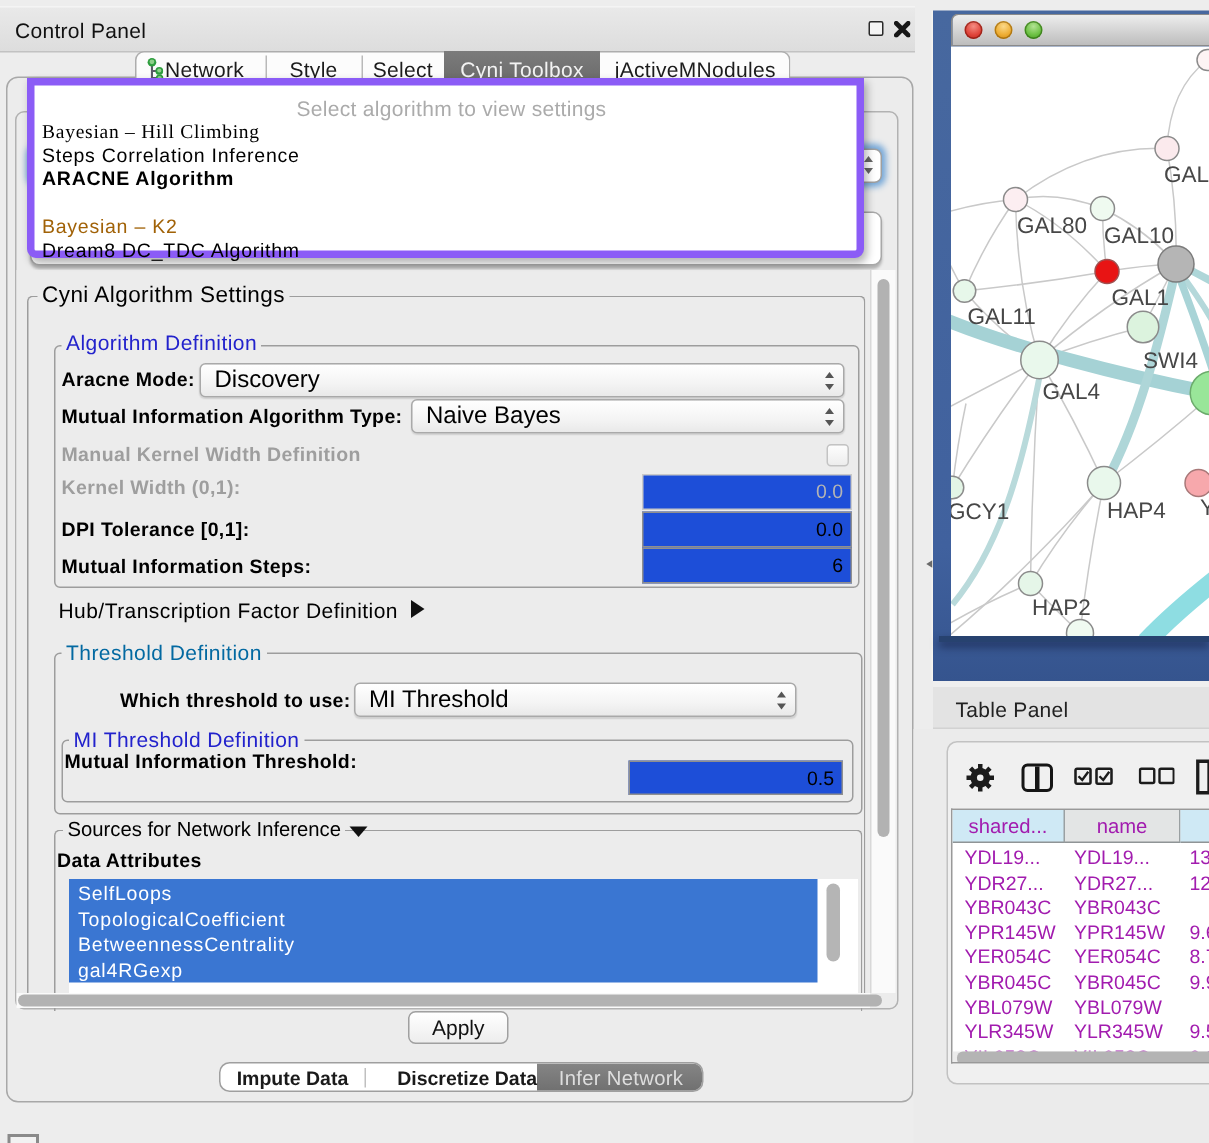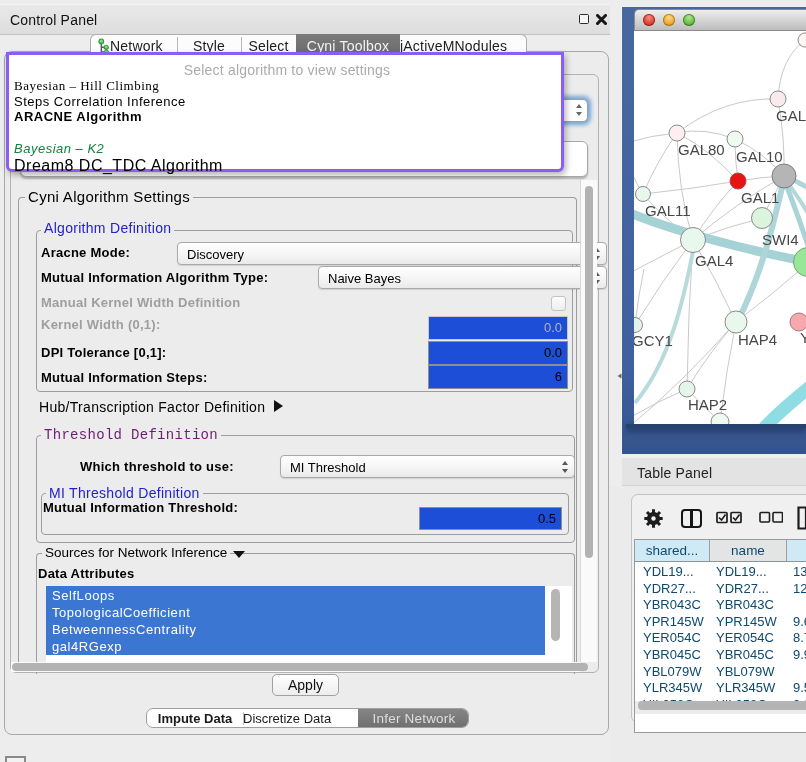--- a/index.html
+++ b/index.html
@@ -4,21 +4,21 @@
 <style>
   html,body{margin:0;padding:0;}
   body{width:806px;height:762px;position:relative;overflow:hidden;
        background:#ededed;font-family:"Liberation Sans",sans-serif;}
   .abs{position:absolute;}
   .gb{position:absolute;border:1px solid #9d9d9d;border-radius:4px;}
   .gbl{position:absolute;background:#ececec;padding:0 3px;font-size:14px;line-height:14px;letter-spacing:0.3px;white-space:nowrap;}
   .lbl{position:absolute;font-size:14px;letter-spacing:0.3px;white-space:nowrap;color:#000;}
   .blbl{position:absolute;font-size:13px;letter-spacing:0.25px;font-weight:bold;white-space:nowrap;color:#000;}
   .combo{position:absolute;background:linear-gradient(#ffffff,#f4f4f4 60%,#e9e9e9);border:1px solid #a9a9a9;border-radius:4px;
-         font-size:13px;color:#000;box-shadow:0 1px 1px rgba(0,0,0,0.12);margin-left:44px;}
+         font-size:16px;color:#000;box-shadow:0 1px 1px rgba(0,0,0,0.12);}
   .combo .tx{position:absolute;left:9px;top:50%;transform:translateY(-50%);white-space:nowrap;}
   .arr{position:absolute;right:5px;top:50%;transform:translateY(-50%);width:8px;height:14px;}
   .inp{position:absolute;background:#1d4ed8;font-size:13px;text-align:right;color:#000;
        border:1px solid #8f8f8f;box-sizing:border-box;padding-right:5px;}
   .inp.dis{border:1px solid #c9c9c9;color:#b4b4b4;}
 </style>
 </head>
 <body>
 
 <div class="abs" style="left:4px;top:51px;width:605px;height:684px;border:1px solid #a8a8a8;border-radius:8px;background:#ececec;box-sizing:border-box;"></div>
@@ -40,21 +40,21 @@
   <circle cx="5.3" cy="4.2" r="1.6" fill="#8fd08a"></circle>
   <circle cx="10.2" cy="10.3" r="2.6" fill="#2f9e3f"></circle>
   <circle cx="10.2" cy="10" r="1.4" fill="#8fd08a"></circle>
   <circle cx="10.4" cy="15.3" r="2.6" fill="#2f9e3f"></circle>
   <circle cx="10.4" cy="15" r="1.4" fill="#8fd08a"></circle>
 </svg>
 <div class="abs" style="left:110px;top:38px;font-size:14px;letter-spacing:0.2px;color:#1c1c1c;">Network</div>
 <div class="abs" style="left:177px;top:38px;width:64px;text-align:center;font-size:14px;letter-spacing:0.2px;color:#1c1c1c;">Style</div>
 <div class="abs" style="left:241px;top:38px;width:55px;text-align:center;font-size:14px;letter-spacing:0.2px;color:#1c1c1c;">Select</div>
 <div class="abs" style="left:296px;top:38px;width:104px;text-align:center;font-size:14px;letter-spacing:0.2px;color:#f3f3f3;">Cyni Toolbox</div>
-<div class="abs" style="left:400px;top:38px;width:127px;text-align:left;font-size:14px;letter-spacing:0.2px;color:#1c1c1c;">jActiveMNodules</div>
+<div class="abs" style="left:400px;top:38px;width:127px;text-align:center;font-size:14px;letter-spacing:0.2px;color:#1c1c1c;">jActiveMNodules</div>
 
 <div class="abs" style="left:10px;top:74px;width:587px;height:597px;border:1px solid #b2b2b2;border-radius:6px;"></div>
 
 <div class="abs" style="left:20px;top:99px;width:568px;height:23px;background:#fff;border:1px solid #9f9f9f;border-radius:5px;box-shadow:0 0 4px 2.5px #74a7d8;box-sizing:border-box;">
     <svg style="position:absolute;right:4px;top:3px;" width="8" height="14" viewBox="0 0 8 14">
       <path d="M4 1 L7 5 L1 5 Z" fill="#666"></path>
       <path d="M4 13 L7 9 L1 9 Z" fill="#666"></path>
     </svg>
   </div>
 
@@ -97,21 +97,21 @@
 
 <div class="blbl" style="left:41px;top:370px;">Mutual Information Steps:</div>
 <div class="inp" style="left:428px;top:365px;width:140px;height:24px;line-height:22px;">6</div>
 
 <div class="lbl" style="left:39px;top:399px;">Hub/Transcription Factor Definition</div>
 <svg class="abs" style="left:272px;top:399px;" width="12" height="14" viewBox="0 0 12 14">
     <path d="M2 1 L11 7 L2 13 Z" fill="#111"></path>
   </svg>
 
 <div class="gb" style="left:36px;top:435px;width:537px;height:106px;"></div>
-<div class="gbl" style="left:41px;top:428px;color:#701a75;font-family:Liberation Mono, monospace;">Threshold Definition</div>
+<div class="gbl" style="left:41px;top:428px;color:#0369a1;">Threshold Definition</div>
 
 <div class="blbl" style="left:80px;top:459px;">Which threshold to use:</div>
 <div class="combo" style="left:236px;top:455px;width:293px;height:21px;">
     <span class="tx">MI Threshold</span>
     <svg class="arr" viewBox="0 0 8 14">
       <path d="M4 1 L7 5 L1 5 Z" fill="#555"></path>
       <path d="M4 13 L7 9 L1 9 Z" fill="#555"></path>
     </svg>
   </div>
 
@@ -143,31 +143,31 @@
 
 <div class="abs" style="left:11px;top:662px;width:569px;height:10px;background:#fafafa;"></div>
 <div class="abs" style="left:12px;top:663px;width:576px;height:8px;background:#b2b2b2;border-radius:4px;"></div>
 
 <div class="abs" style="left:272px;top:674px;width:67px;height:22px;background:linear-gradient(#ffffff,#ededed);border:1px solid #a0a0a0;border-radius:5px;box-sizing:border-box;text-align:center;font-size:14px;line-height:20px;color:#111;">Apply</div>
 
 <div class="abs" style="left:146px;top:708px;width:323px;height:20px;border:1px solid #9f9f9f;border-radius:7px;background:#fff;box-sizing:border-box;overflow:hidden;">
   <div class="abs" style="left:211px;top:0;width:112px;height:20px;background:linear-gradient(#858585,#6e6e6e);"></div>
   <div class="abs" style="left:96px;top:3px;width:1px;height:13px;background:#c0c0c0;"></div>
   <div class="abs" style="left:0;top:2px;width:96px;text-align:center;font-size:13px;font-weight:bold;color:#1a1a1a;">Impute Data</div>
-  <div class="abs" style="left:96px;top:2px;width:115px;text-align:left;font-size:13px;font-weight:normal;color:#1a1a1a;">Discretize Data</div>
+  <div class="abs" style="left:96px;top:2px;width:115px;text-align:right;font-size:13px;font-weight:bold;color:#1a1a1a;">Discretize Data</div>
   <div class="abs" style="left:211px;top:2px;width:112px;text-align:center;font-size:13.5px;letter-spacing:0.2px;color:#dedede;">Infer Network</div>
 </div>
 
-<div class="abs" style="left:6px;top:52px;width:558px;height:120px;background:#fff;border:3px solid #8b5cf6;border-radius:0 0 6px 6px;box-shadow:2px 3px 6px rgba(0,0,0,0.3);box-sizing:border-box;z-index:50;">
+<div class="abs" style="left:18px;top:52px;width:558px;height:120px;background:#fff;border:5px solid #8b5cf6;border-radius:0 0 6px 6px;box-shadow:2px 3px 6px rgba(0,0,0,0.3);box-sizing:border-box;z-index:50;">
   <div class="abs" style="left:0;top:7px;width:556px;text-align:center;font-size:14px;letter-spacing:0.2px;color:#ababab;">Select algorithm to view settings</div>
   <div class="abs" style="left:5px;top:23px;font-size:13px;letter-spacing:0.5px;color:#000;font-family:Liberation Serif, serif;">Bayesian – Hill Climbing</div>
   <div class="abs" style="left:5px;top:39px;font-size:13px;letter-spacing:0.5px;color:#000;">Steps Correlation Inference</div>
   <div class="abs" style="left:5px;top:54px;font-size:13px;letter-spacing:0.5px;font-weight:bold;color:#000;">ARACNE Algorithm</div>
-  <div class="abs" style="left:5px;top:86px;font-size:13px;letter-spacing:0.5px;color:#15803d;font-style:italic;">Bayesian – K2</div>
-  <div class="abs" style="left:5px;top:102px;font-size:16px;letter-spacing:0.5px;color:#000;text-align:right;">Dream8 DC_TDC Algorithm</div>
+  <div class="abs" style="left:5px;top:86px;font-size:13px;letter-spacing:0.5px;color:#a16207;">Bayesian – K2</div>
+  <div class="abs" style="left:5px;top:102px;font-size:13px;letter-spacing:0.5px;color:#000;text-align:right;">Dream8 DC_TDC Algorithm</div>
 </div>
 
 <div class="abs" style="left:5px;top:756px;width:17px;height:12px;border:2px solid #8a8a8a;background:#f2f2f2;"></div>
 
 <div class="abs" style="left:620.5px;top:7px;width:1.5px;height:447px;background:#f6f4f0;"></div>
 <svg class="abs" style="left:617px;top:373px;" width="5" height="6" viewBox="0 0 5 6">
     <path d="M4.5,0.5 L4.5,5.5 L0.5,3 Z" fill="#6a6a6a"></path>
   </svg>
 
 <div class="abs" style="left:622px;top:7px;width:184px;height:447px;background:linear-gradient(#47689f,#40619e 80%,#35548e);"></div>
@@ -272,21 +272,21 @@
   <path d="M17,6.5 L19.5,9 L23.5,3.5" fill="none" stroke="#1c1c1c" stroke-width="1.6"></path>
 </svg>
 <svg class="abs" style="left:759px;top:511px;" width="24" height="13" viewBox="0 0 24 13">
   <rect x="1" y="1.5" width="9.5" height="9.5" fill="none" stroke="#1c1c1c" stroke-width="1.6" rx="1"></rect>
   <rect x="14" y="1.5" width="9.5" height="9.5" fill="none" stroke="#1c1c1c" stroke-width="1.6" rx="1"></rect>
 </svg>
 <svg class="abs" style="left:797px;top:506px;" width="9" height="24" viewBox="0 0 9 24">
   <path d="M1.5,1.5 L9,1.5 L9,22.5 L1.5,22.5 Z" fill="none" stroke="#1c1c1c" stroke-width="2.2"></path>
 </svg>
 
-<div class="abs" style="left:634px;top:539px;width:172px;height:194px;background:#fff;border:1px solid #999;border-right:none;box-sizing:border-box;overflow:hidden;font-size:13px;color:#0c4a6e;">
+<div class="abs" style="left:634px;top:539px;width:172px;height:170px;background:#fff;border:1px solid #999;border-right:none;box-sizing:border-box;overflow:hidden;font-size:13px;color:#a21caf;">
   <div class="abs" style="left:0;top:0;width:74px;height:21px;background:#cfe9f5;border-right:1px solid #9aa0a2;border-bottom:1px solid #8f9496;text-align:center;line-height:21px;font-size:13.5px;">shared...</div>
   <div class="abs" style="left:75px;top:0;width:76px;height:21px;background:#e3e5e5;border-right:1px solid #9aa0a2;border-bottom:1px solid #8f9496;text-align:center;line-height:21px;font-size:13.5px;">name</div>
   <div class="abs" style="left:152px;top:0;width:20px;height:21px;background:#cfe9f5;border-bottom:1px solid #8f9496;text-align:center;line-height:21px;"></div>
   <div class="abs" style="left:8px;top:24px;line-height:16.6px;">YDL19...<br>YDR27...<br>YBR043C<br>YPR145W<br>YER054C<br>YBR045C<br>YBL079W<br>YLR345W<br>YIL053C</div>
   <div class="abs" style="left:81px;top:24px;line-height:16.6px;">YDL19...<br>YDR27...<br>YBR043C<br>YPR145W<br>YER054C<br>YBR045C<br>YBL079W<br>YLR345W<br>YIL053C</div>
   <div class="abs" style="left:158px;top:24px;line-height:16.6px;">134<br>12.<br>&nbsp;<br>9.6<br>8.7<br>9.9<br>&nbsp;<br>9.5<br>0.8</div>
   <div class="abs" style="left:0;top:161px;width:172px;height:13px;background:#ececec;"></div>
   <div class="abs" style="left:3px;top:161px;width:172px;height:8.5px;background:#b4b4b4;border-radius:4px;"></div>
 </div>
 

